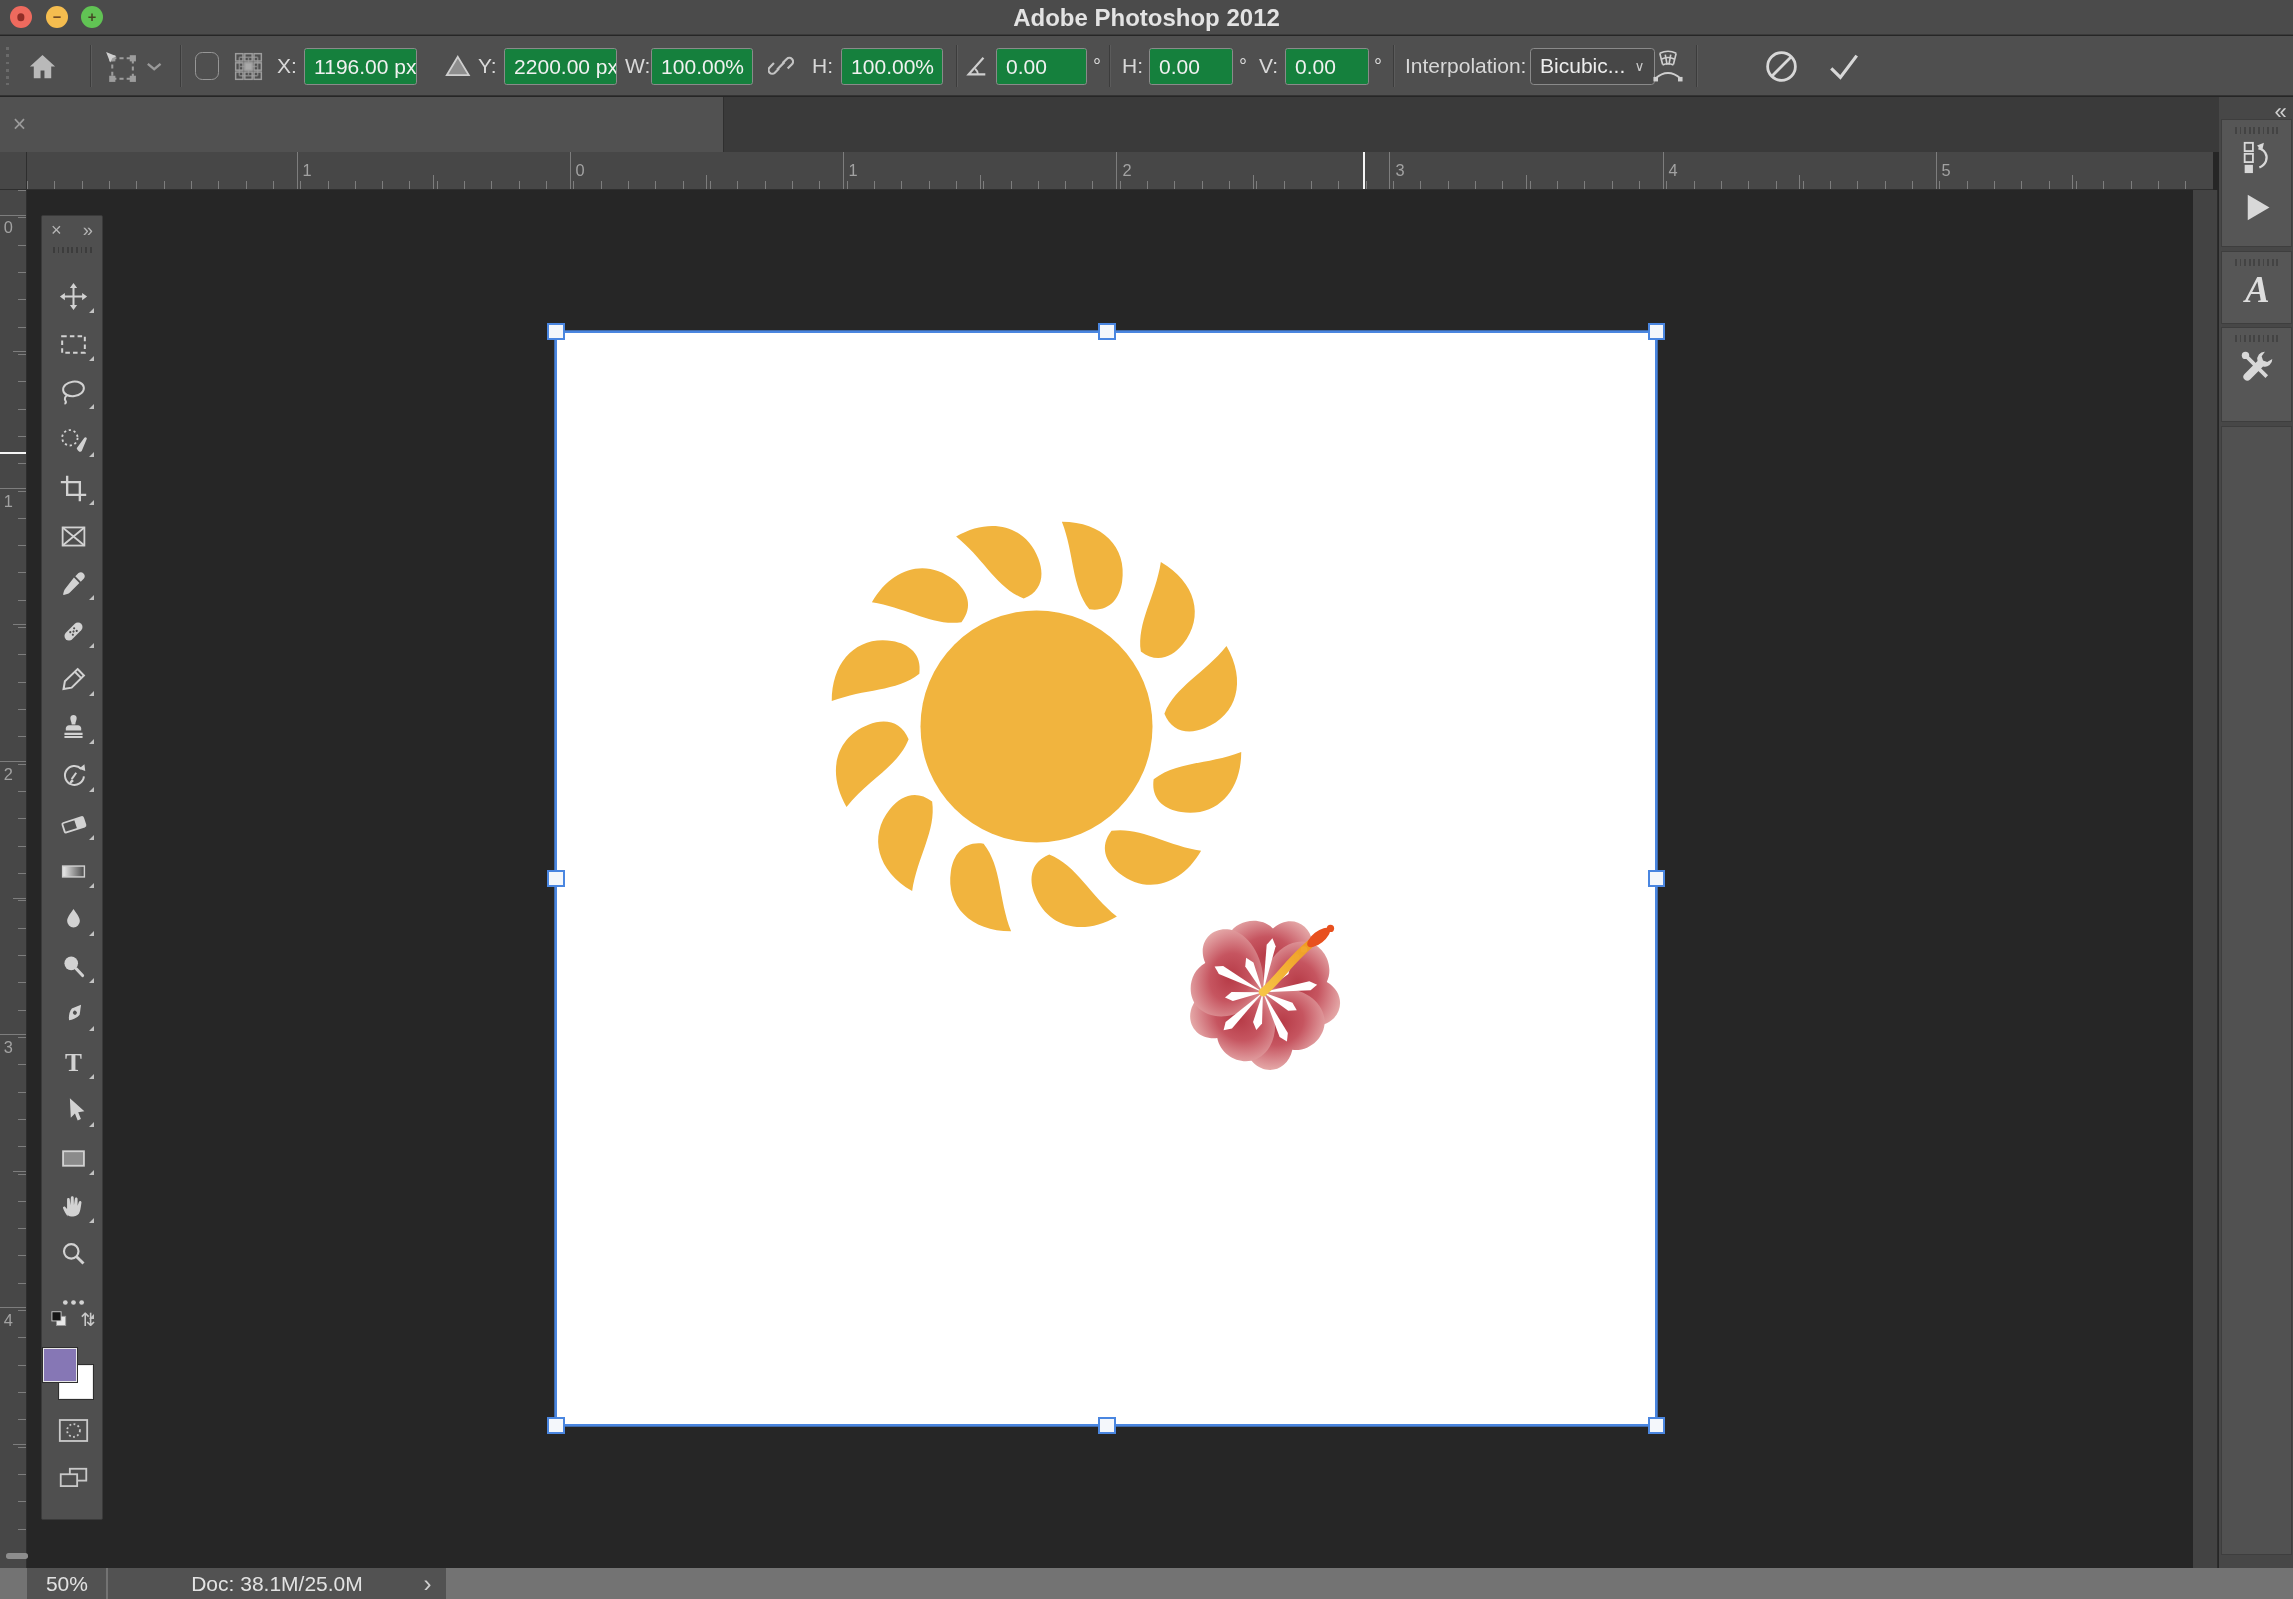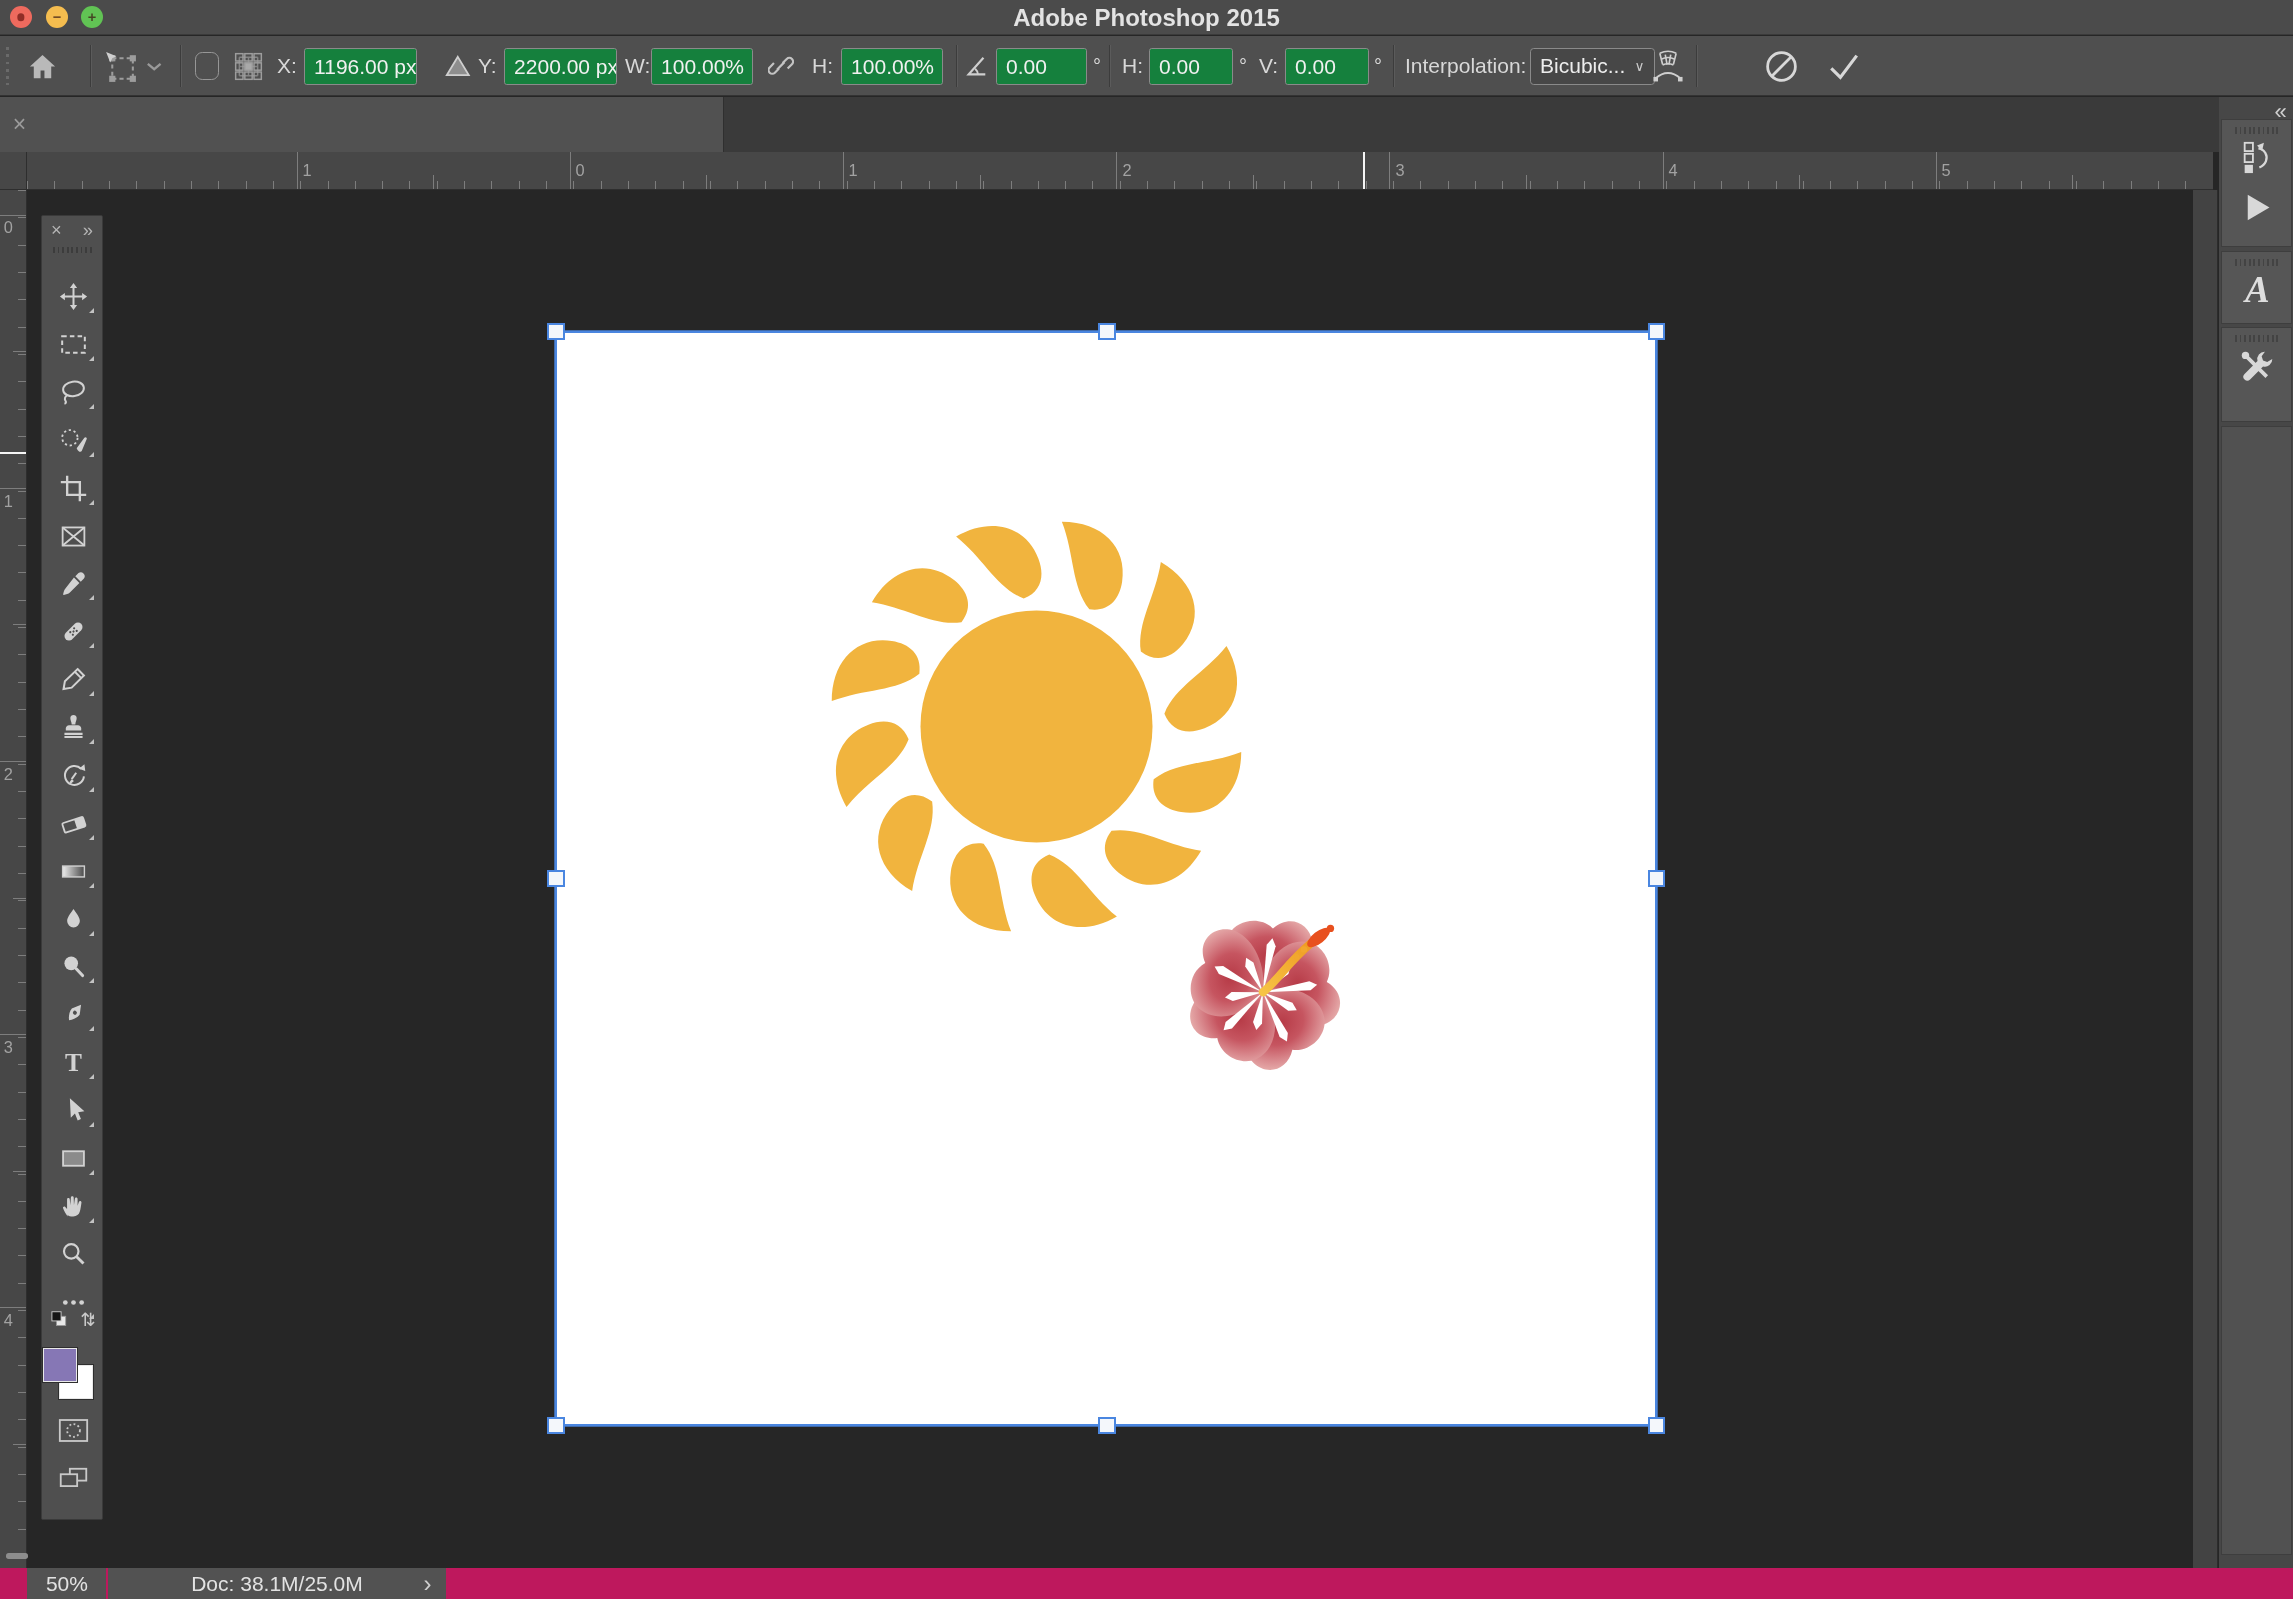--- a/index.html
+++ b/index.html
@@ -87,21 +87,21 @@
   #panelcol{position:absolute;left:2219px;top:97px;width:75px;height:1471px;background:#474747;}
   #panel-collapse{position:absolute;right:9.1px;top:1.8px;font-size:22px;color:#cfcfcf;letter-spacing:-1.8px;}
   .pgroup{position:absolute;left:1.8px;width:71px;background:#565656;border:0.9px solid #3e3e3e;}
   .pgrip{position:absolute;left:12.8px;top:7.3px;width:46px;height:6.4px;
          background:repeating-linear-gradient(90deg,#434343 0 1.8px,transparent 1.8px 4.6px);}
   .picon{position:absolute;left:0;width:71px;text-align:center;}
   .picon-a{font-family:"Liberation Serif",serif;font-style:italic;font-weight:bold;
            font-size:37px;color:#dedede;}
 
   
-  #statusbar{position:absolute;left:0;top:1568px;width:2293px;height:31px;background:#be185d;}
+  #statusbar{position:absolute;left:0;top:1568px;width:2293px;height:31px;background:#737373;}
   .sb-cell{position:absolute;top:0;height:31px;background:#525252;display:flex;align-items:center;
            font-size:21px;color:#e2e2e2;}
   #sb-zoom{left:27.4px;width:79px;justify-content:center;}
   #sb-doc{left:108px;width:338px;justify-content:center;position:absolute;}
   #sb-doc .chev{position:absolute;right:14.6px;font-size:24px;color:#cfcfcf;font-weight:400;}
   #hscroll-nub{position:absolute;left:5.5px;top:1553px;width:22px;height:5.5px;border-radius:2.7px;background:#8d8d8d;}
 
   svg text{font-family:"Liberation Serif",serif;}
 </style>
 </head>
@@ -112,21 +112,21 @@
   <div id="titlebar">
     <div class="tl" id="tl-close">
         <span></span>
       </div>
     <div class="tl" id="tl-min">
         <span>−</span>
       </div>
     <div class="tl" id="tl-zoom">
         <span>+</span>
       </div>
-    <div id="win-title">Adobe Photoshop 2015</div>
+    <div id="win-title">Adobe Photoshop 2012</div>
   </div>
 
   <div id="optionsbar">
     <div id="ob-grip"></div>
     <div class="ob" style="left:27.4px">
       <svg width="31" height="31" viewBox="0 0 32 32">
           <path d="M16 4L3 16h4v12h7v-8h4v8h7V16h4z" fill="#b9b9b9"></path>
         </svg>
     </div>
     <div class="ob-div" style="left:90px"></div>

